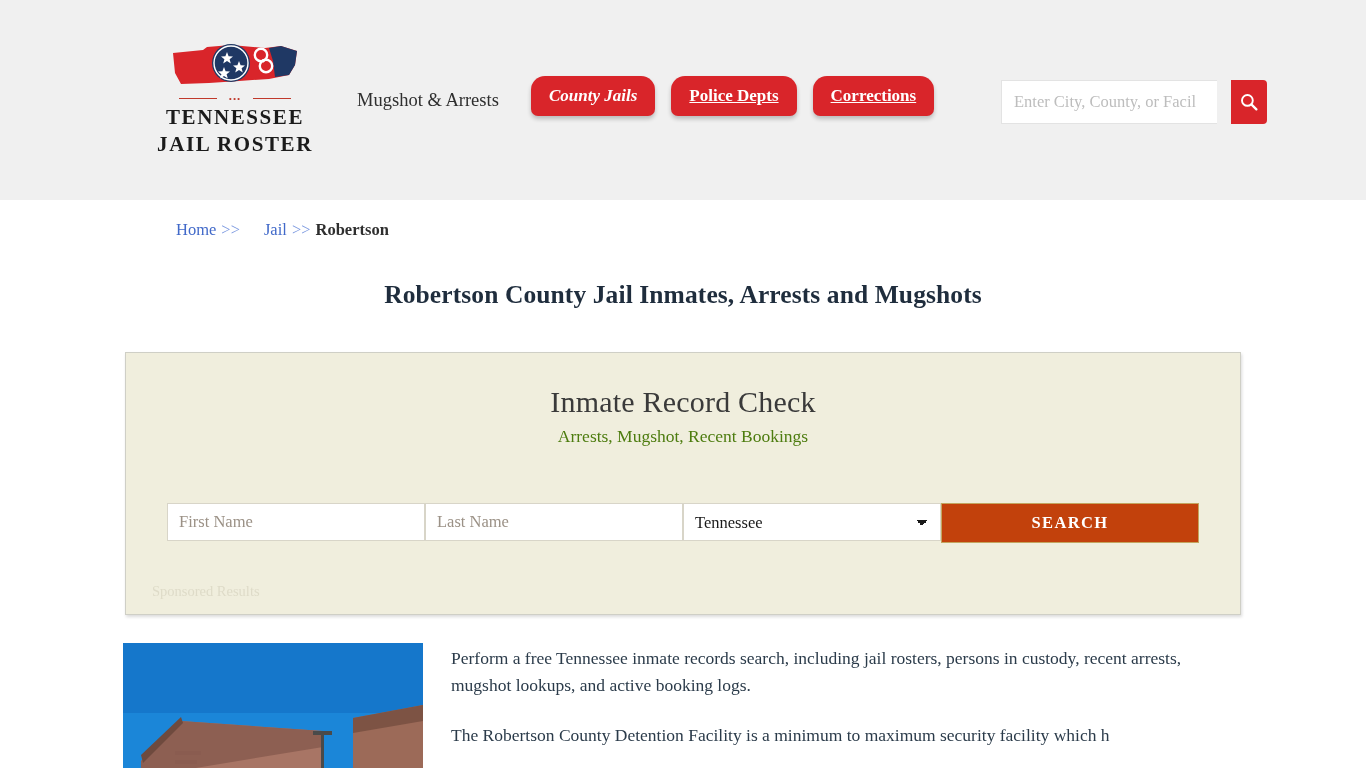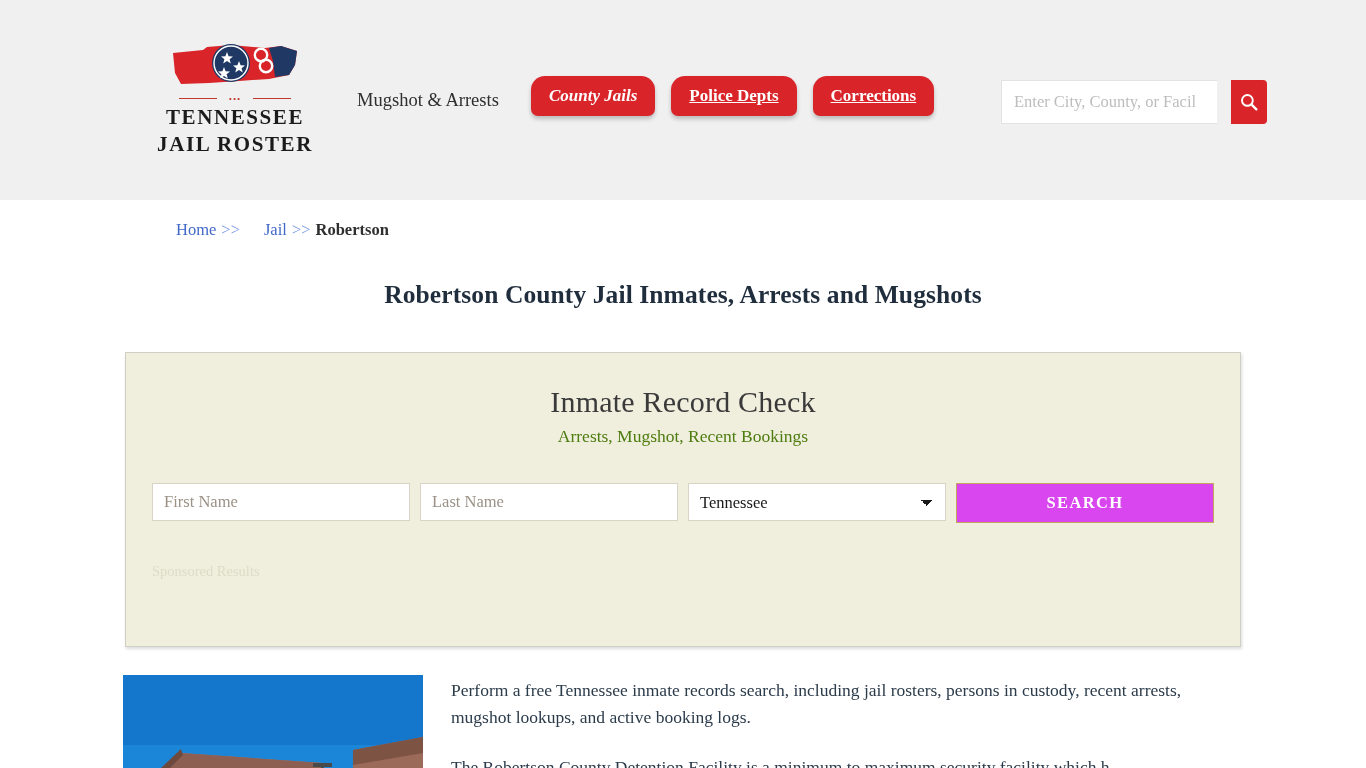--- a/index.html
+++ b/index.html
@@ -140,42 +140,43 @@
     margin-top: 40px;
     letter-spacing: 0.1px;
   }
 
   
   .panel {
     margin: 42px 2px 0 2px;
     background: #f0eedd;
     border: 1px solid #cfcfc6;
     box-shadow: 0 0 0 2px #f0eedd inset, 1px 2px 3px rgba(0,0,0,0.14);
-    height: 295px;
+    height: 263px;
     padding: 32px 26px 0 26px;
   }
   .panel-title {
     text-align: center;
     font-size: 30px;
     color: #3a3a3a;
     font-weight: 400;
     letter-spacing: 0.2px;
     line-height: 1.1;
   }
   .panel-sub {
     text-align: center;
     font-size: 17.5px;
     color: #4d7c0f;
     margin-top: 8px;
   }
   .form-row {
     display: flex;
     align-items: stretch;
-    margin-top: 36px;
-    gap: 10px;
+    margin-top: 56px;
+    gap: 0;
+    justify-content: center;
   }
   .field {
     height: 38px;
     background: #ffffff;
     border: 1px solid #d8d5c8;
     font-size: 16.5px;
     font-family: "Liberation Serif", "DejaVu Serif", serif;
     color: #444;
     padding: 0 11px;
     outline: none;
@@ -192,21 +193,21 @@
       linear-gradient(135deg, #1a1a1a 50%, transparent 50%);
     background-position:
       calc(100% - 18px) 16px,
       calc(100% - 12px) 16px;
     background-size: 6px 6px, 6px 6px;
     background-repeat: no-repeat;
     color: #1a1a1a;
   }
   .btn-search {
     width: 258px; height: 40px;
-    background: #d946ef;
+    background: #c2410c;
     border: 1px solid #c3a55f;
     color: #ffffff;
     font-size: 16.5px;
     font-weight: 700;
     letter-spacing: 1.4px;
     font-family: "Liberation Serif", "DejaVu Serif", serif;
     cursor: pointer;
   }
   .sponsored {
     margin-top: 40px;

